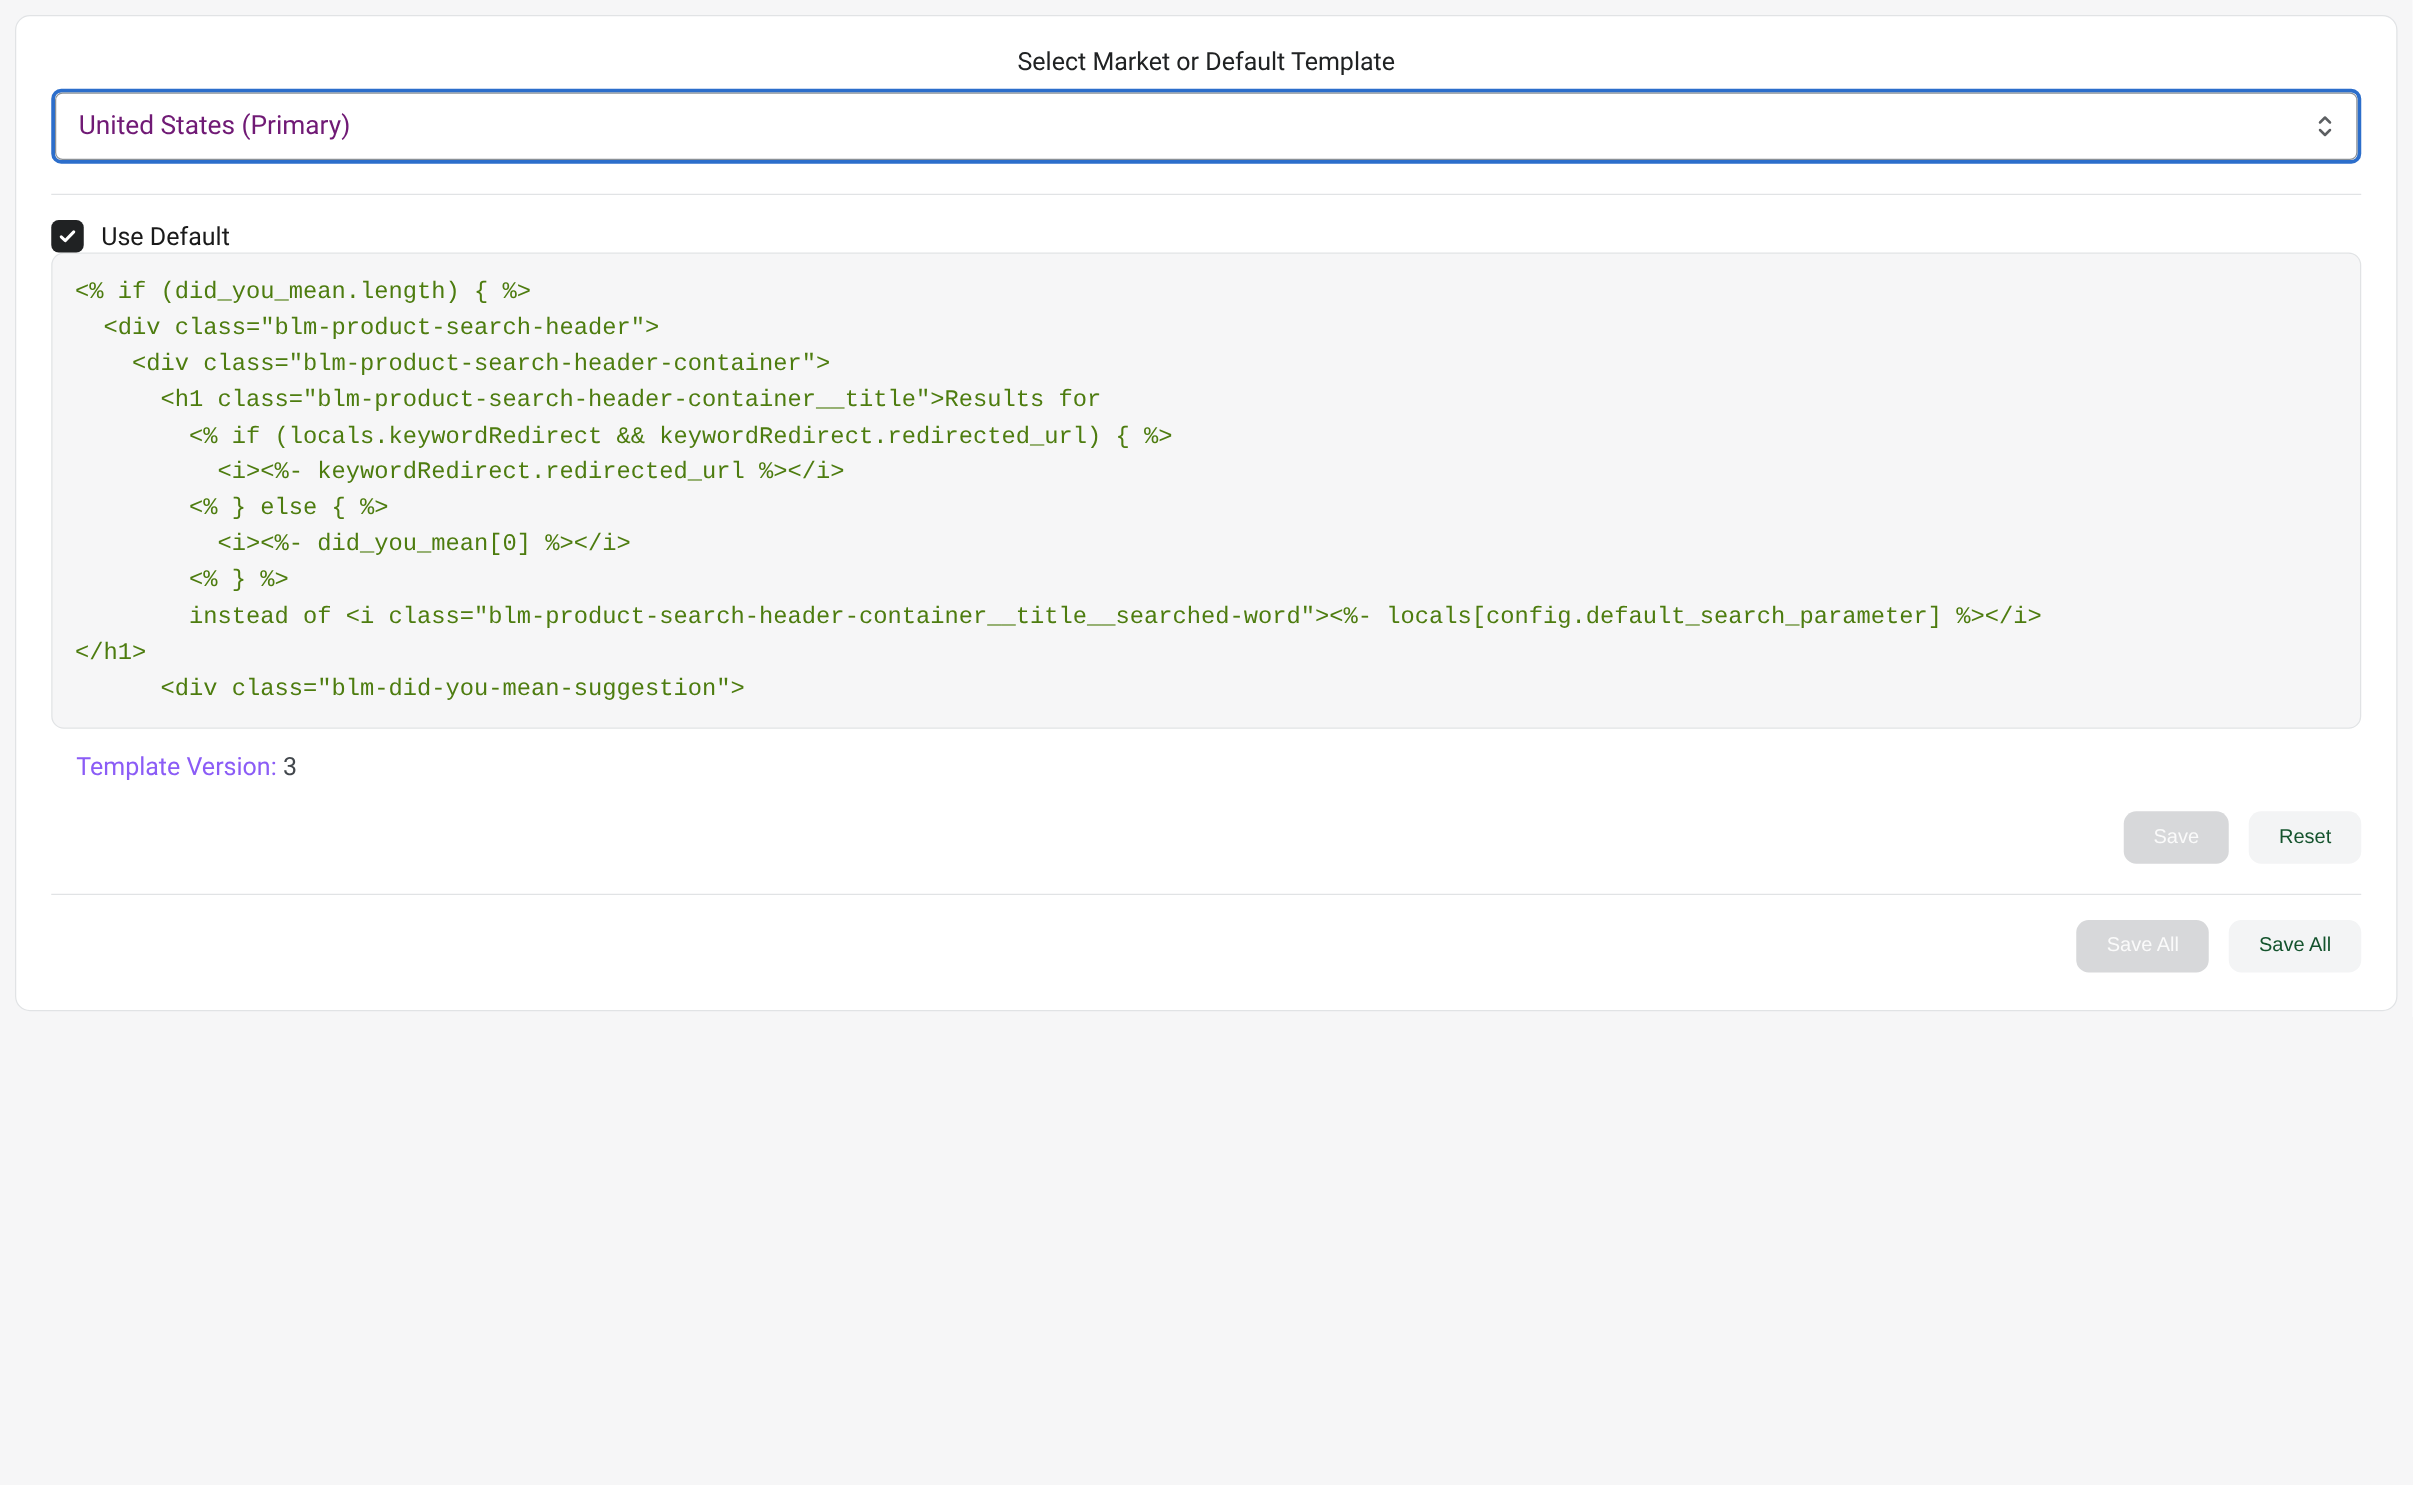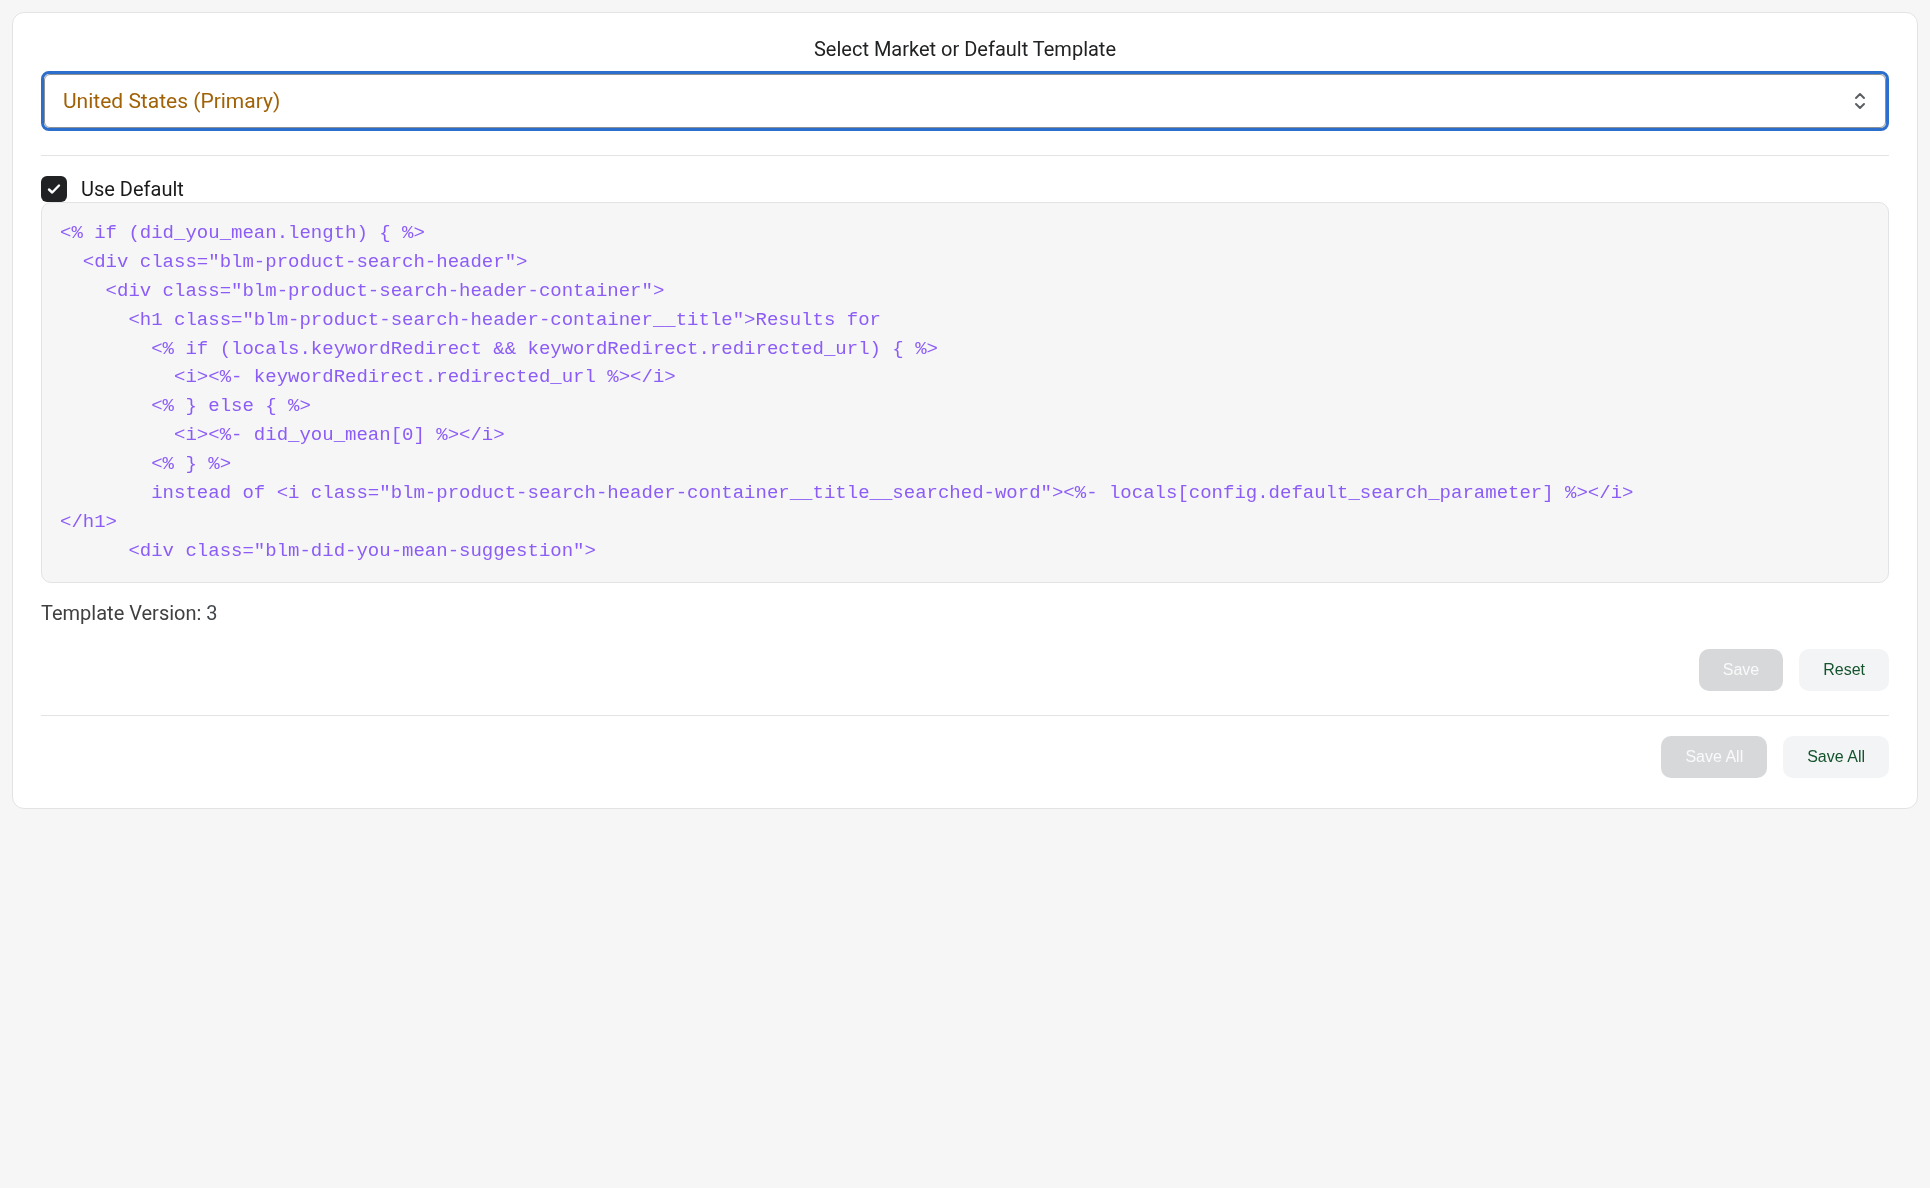--- a/index.html
+++ b/index.html
@@ -31,21 +31,21 @@
       border-radius: 8px;
       padding: 0;
     }
     .select-input {
       width: 100%;
       background: #fff;
       border: 1px solid #8c9196;
       border-radius: 6px;
       padding: 14px 48px 14px 18px;
       font-size: 21px;
-      color: #a16207;
+      color: #701a75;
       cursor: pointer;
       position: relative;
     }
     .select-icon {
       position: absolute;
       right: 18px;
       top: 50%;
       transform: translateY(-50%);
       pointer-events: none;
     }
@@ -83,21 +83,21 @@
       color: #1a1a1a;
     }
     .code-area {
       background: #f6f6f7;
       border: 1px solid #e1e3e5;
       border-radius: 10px;
       padding: 16px 18px;
       font-family: "SFMono-Regular", Consolas, "Liberation Mono", Menlo, monospace;
       font-size: 19px;
       line-height: 1.52;
-      color: #8b5cf6;
+      color: #4d7c0f;
       white-space: pre;
       overflow-x: hidden;
       margin-bottom: 18px;
     }
     .version-line {
       font-size: 20px;
       color: #42474c;
       margin-bottom: 24px;
     }
     .button-row {
@@ -117,21 +117,21 @@
     .btn-primary-disabled {
       background: #d7d8da;
       color: #fafafa;
       cursor: default;
     }
     .btn-secondary-disabled {
       background: #f3f4f5;
       color: #14532d;
       cursor: default;
     }
-    #tpl-version-label { color: #404040; }
+    #tpl-version-label { color: #8b5cf6; margin-left: 20px; }
   </style>
 </head>
 <body>
 
 <div class="card">
 
   <div class="field-label">Select Market or Default Template</div>
 
   <div class="select-wrapper select-wrapper-focus">
     <div class="select-input">

